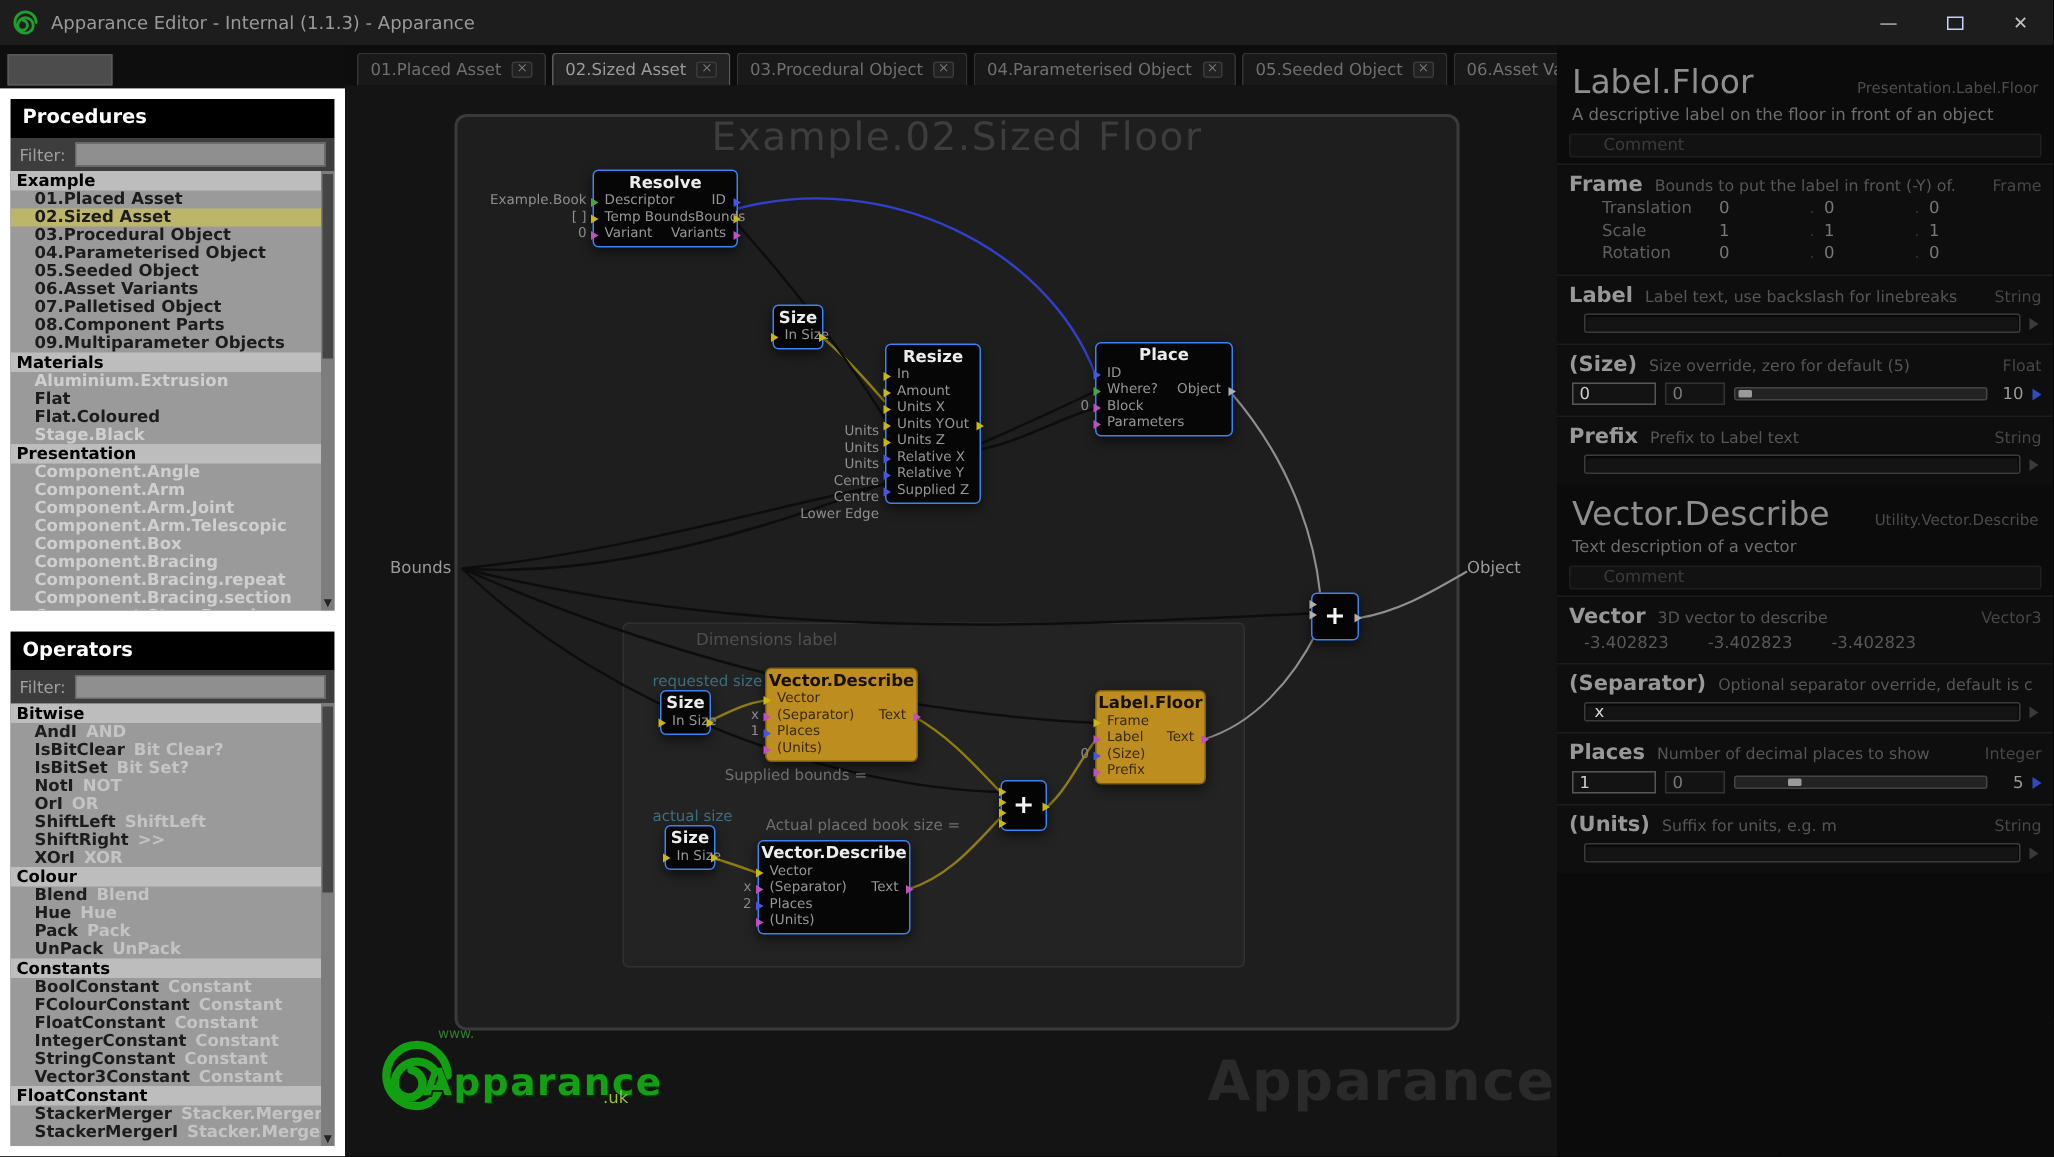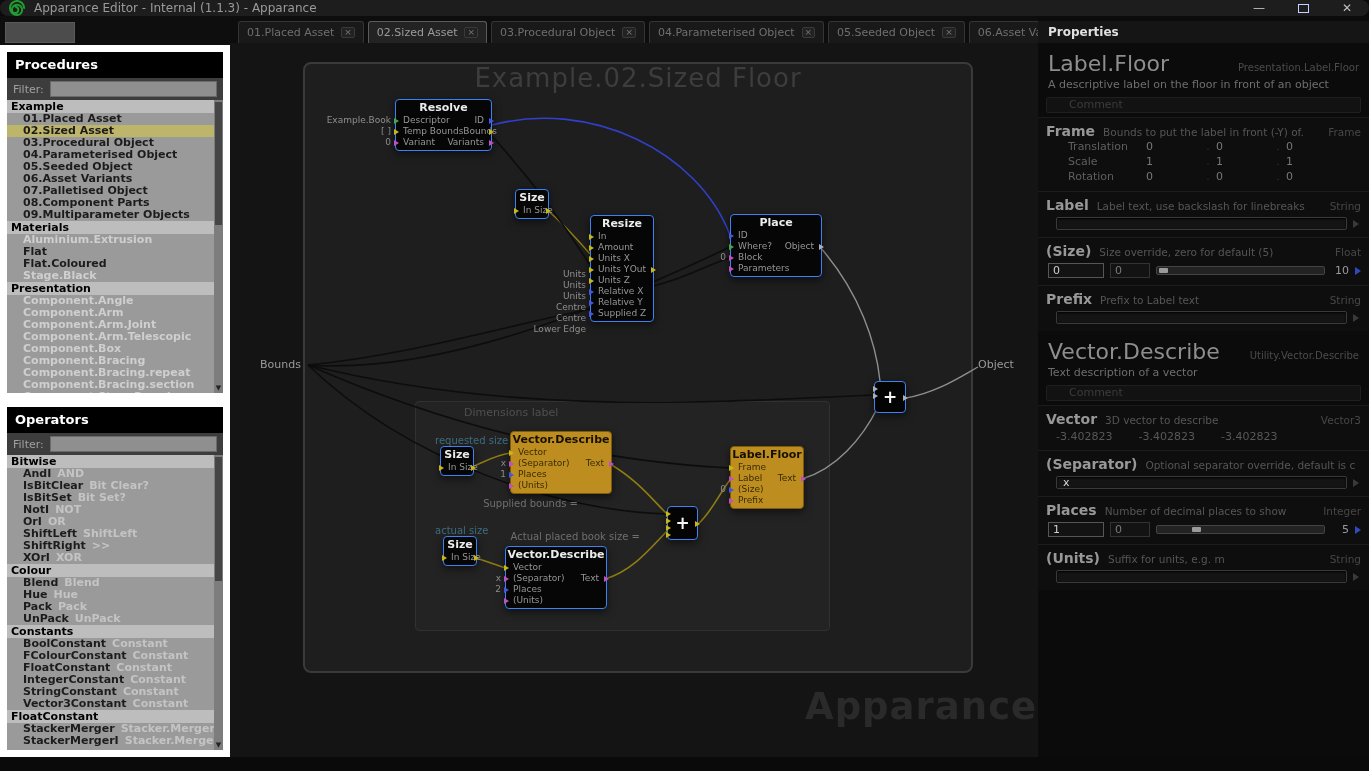--- a/index.html
+++ b/index.html
@@ -1,21 +1,21 @@
 <!DOCTYPE html>
 <html><head>
 <meta charset="utf-8">
 <style>
   *{box-sizing:border-box;margin:0;padding:0;}
   html,body{background:#000;}
   body{font-family:"DejaVu Sans","Liberation Sans",sans-serif;}
   .screen{position:relative;width:1369px;height:771px;background:#0a0a0a;overflow:hidden;}
 
   
-  .titlebar{height:16px;background:#1d1d1d;display:flex;align-items:center;border-radius:13px;}
+  .titlebar{height:30px;background:#1d1d1d;display:flex;align-items:center;}
   .app-icon{margin-left:8px;display:flex;}
   .title-text{margin-left:8px;font-size:12px;color:#9a9a9a;flex:1;}
   .win-btns{display:flex;height:30px;}
   .win-btn{width:44px;height:30px;display:flex;align-items:center;justify-content:center;color:#c0c0c0;font-size:12px;}
   .maxbox{display:inline-block;width:11px;height:9px;border:1px solid #c6d2ff;}
 
   
   .body-row{display:flex;height:741px;}
   .left-col{width:230px;position:relative;background:#0e0e0e;flex:none;}
   .center-col{width:808px;position:relative;background:#101010;flex:none;}
@@ -483,25 +483,32 @@
         <div id="ann-layer">
             <div class="ann big" style="left: 30px; top: 315px;">Bounds</div>
             <div class="ann big" style="left: 748px; top: 315px;">Object</div>
             <div class="ann teal" style="left: 205px; top: 392px;">requested size</div>
             <div class="ann teal" style="left: 205px; top: 482px;">actual size</div>
             <div class="ann eq" style="left: 200px; top: 455px; width: 148px;">Supplied bounds =</div>
             <div class="ann eq" style="left: 262px; top: 488px; width: 148px;">Actual placed book size =</div>
             <div class="ann watermark" style="left: 575px; top: 642px;">Apparance</div>
           </div>
 
+        <div class="logo">
+          <svg width="52" height="52" viewBox="0 0 56 56" style="position:absolute;left:0;top:6px;">
+            <path d="M 50 28 A 22 22 0 1 0 28 50 A 16 16 0 1 0 12 34 A 10 10 0 1 0 24 24" stroke="#12a012" stroke-width="6" fill="none" stroke-linecap="round"></path>
+          </svg>
+          <span class="logo-www">www.</span>
+          <span class="logo-name">Apparance</span>
+          <span class="logo-uk">.uk</span>
+        </div>
       </div>
     </div>
 
     <div class="props">
-      <div class="props-header">Properties</div>
       <div id="props-body">
           <div class="pg-head">
             <span class="pg-title">Label.Floor</span>
             <span class="pg-type">Presentation.Label.Floor</span>
           </div>
           <div class="pg-desc">A descriptive label on the floor in front of an object</div>
           <div class="pg-comment">Comment</div>
           <div class="param">
             <div class="param-head">
               <span class="param-name">Frame</span>

